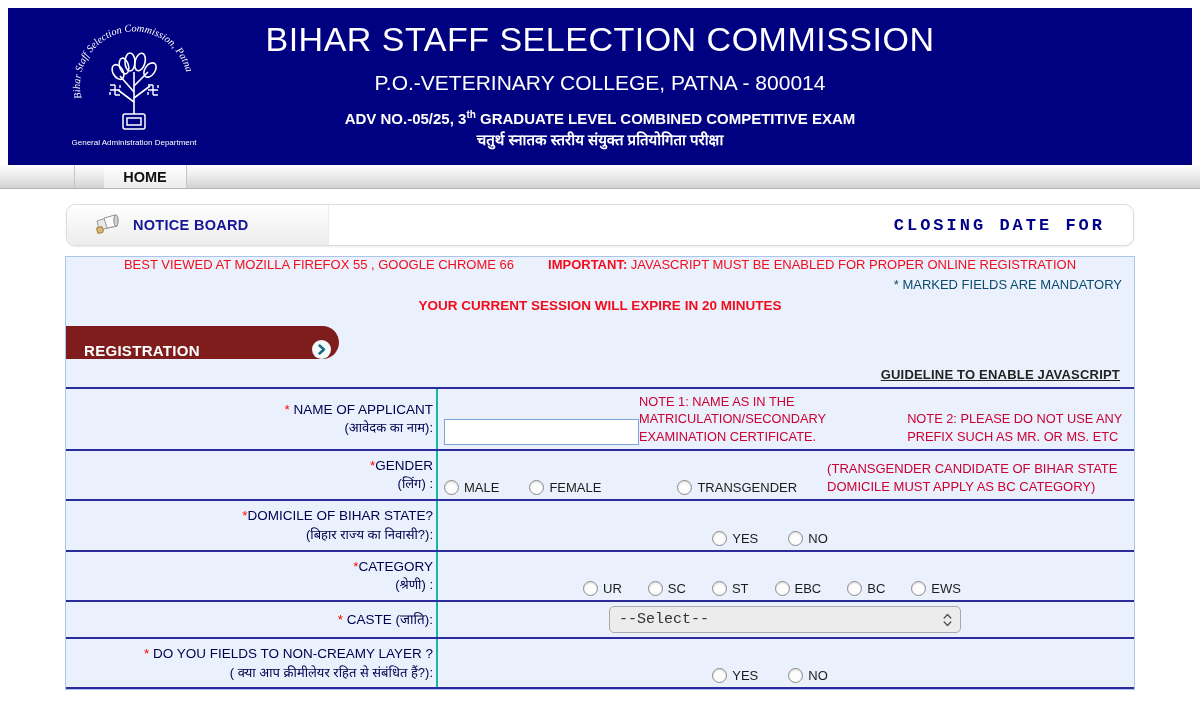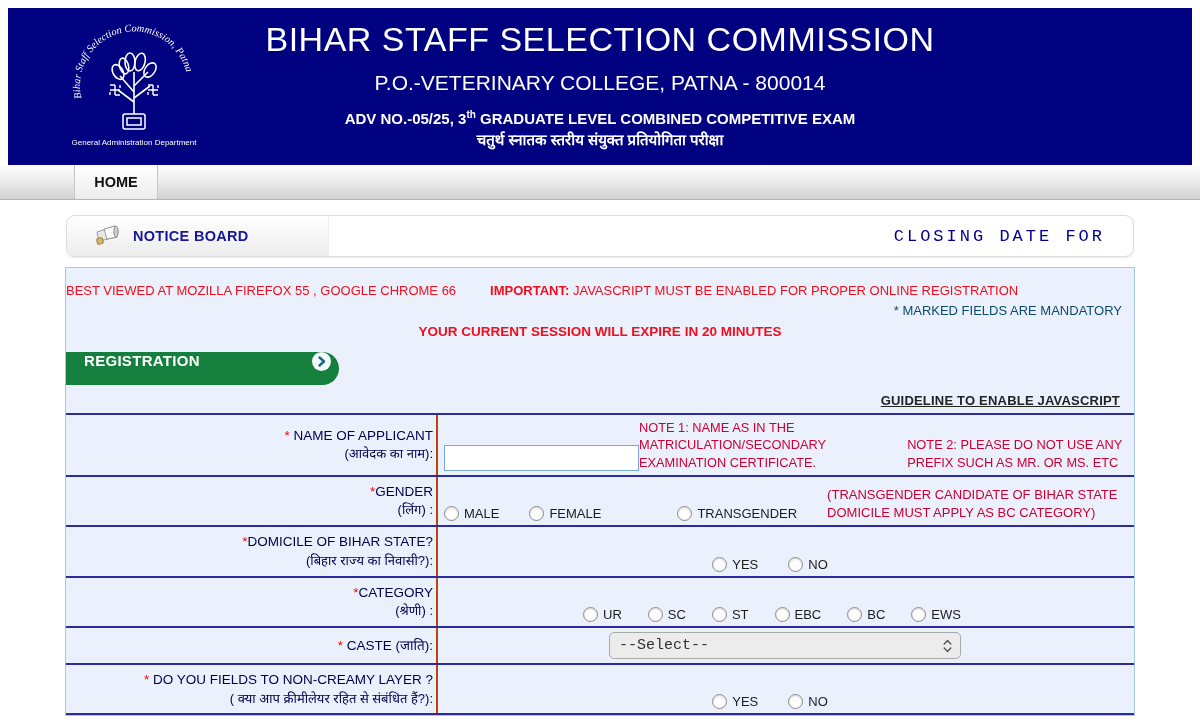--- a/index.html
+++ b/index.html
@@ -9,55 +9,55 @@
   
   .hdr { position:relative; margin:8px 8px 0 8px; height:157px; background:#000180; color:#fff; text-align:center; }
   .hdr-logo { position:absolute; left:52px; top:6px; width:148px; height:148px; }
   .hdr-title { padding-top:12px; font-size:34px; letter-spacing:.5px; }
   .hdr-sub { margin-top:12px; font-size:21px; }
   .hdr-adv { margin-top:14px; font-size:15px; font-weight:bold; }
   .hdr-adv sup { font-size:10px; }
   .hdr-hindi { margin-top:2px; font-size:15px; font-weight:bold; }
 
   
-  .menubar { height:35px; background:linear-gradient(#fdfdfd,#e9e9e9 55%,#d2d2d2); border-bottom:1px solid #b5b5b5; display:flex; align-items:stretch; }
+  .menubar { height:24px; background:linear-gradient(#fdfdfd,#e9e9e9 55%,#d2d2d2); border-bottom:1px solid #b5b5b5; display:flex; align-items:stretch;gap:29px; }
   .menubar .spacer { width:75px; border-right:1px solid #c6c6c6; }
   .menu-tab { width:83px; display:flex; align-items:center; justify-content:center;
     font-size:14.5px; font-weight:bold; color:#111; background:linear-gradient(#ffffff,#ececec);
     border-right:1px solid #c6c6c6; cursor:pointer; }
 
   
   .nbar-wrap { padding:15px 66px 10px 66px; }
   .nbar { height:42px; background:#fff; border:1px solid #ddd; border-radius:9px;
     box-shadow:0 1px 2px rgba(0,0,0,.08); display:flex; align-items:center; overflow:hidden; }
   .nbar-tab { width:262px; height:100%; display:flex; align-items:center; gap:14px; padding-left:26px;
     background:linear-gradient(#ffffff,#ececec); border-right:1px solid #eee; border-radius:9px 0 0 9px; }
   .nbar-tab .nb-label { color:#161699; font-weight:bold; font-size:14.5px; letter-spacing:.3px; }
-  .nbar-marquee { flex:1; text-align:right; padding-right:28px; color:#00008b; font-weight:normal;
+  .nbar-marquee { flex:1; text-align:right; padding-right:28px; color:#00008b; font-weight:bold;
     font-family:"Liberation Mono","DejaVu Sans Mono",monospace; font-size:17px; letter-spacing:3px; }
 
   
   .main-box { margin:0 65px; width:1070px; background:#eaf1fc; border:1px solid #a9c6e8; }
-  .warn1 { padding-top:15px; font-size:13px; color:#f20d1d; }
+  .warn1 { text-align:center; font-size:13px; color:#f20d1d; }
   .warn1 b { margin-left:34px; }
   .warn2 { margin-top:5px; text-align:right; padding-right:12px; font-size:13px; color:#0c4a6e; }
   .warn3 { margin-top:6px; text-align:center; font-size:13.5px; font-weight:bold; color:#f20d1d; }
 
-  .reg-banner { margin-top:13px; width:273px; height:33px; background:#15803d; color:#fff;
-    border-radius:0 17px 17px 0; display:flex; align-items:flex-start; justify-content:space-between;
+  .reg-banner { margin-top:13px; width:273px; height:33px; background:#7f1d1d; color:#fff;
+    border-radius:0 17px 17px 0; display:flex; align-items:flex-end; justify-content:space-between;
     padding:0 8px 0 18px; font-size:15px; font-weight:bold; letter-spacing:.3px; }
   .reg-arrow { width:19px; height:19px; border-radius:50%; background:#f4fbfd; display:flex; align-items:center; justify-content:center; }
 
   .guide-row { text-align:right; padding:6px 14px 4px 0; }
   .guide-row a { color:#222; font-size:13px; font-weight:600; letter-spacing:.2px; }
 
   
   .ftable { border-top:2px solid #2b2b9e; }
   .frow { display:flex; border-bottom:2px solid #2b2b9e; }
-  .fcell-l { width:372px; border-right:2px solid #c2410c; display:flex; flex-direction:column;
+  .fcell-l { width:372px; border-right:2px solid #14b8a6; display:flex; flex-direction:column;
     justify-content:center; align-items:flex-end; text-align:right; padding:5px 3px 5px 10px;
     color:#00004e; font-size:13.5px; line-height:1.45; }
   .fcell-r { flex:1; padding:4px 8px 4px 6px; display:flex; justify-content:center;align-items:flex-end; }
   .star { color:#f00; }
   .hindi { font-size:13px; }
 
   .txt-input { width:352px; height:26px; border:1px solid #7aa7d9; background:#fff; outline:none;
     font-size:14px; padding:0 6px; }
   .note { color:#cc0033; font-size:12.8px; line-height:1.35; }
   .radios { display:flex; align-items:center; }

